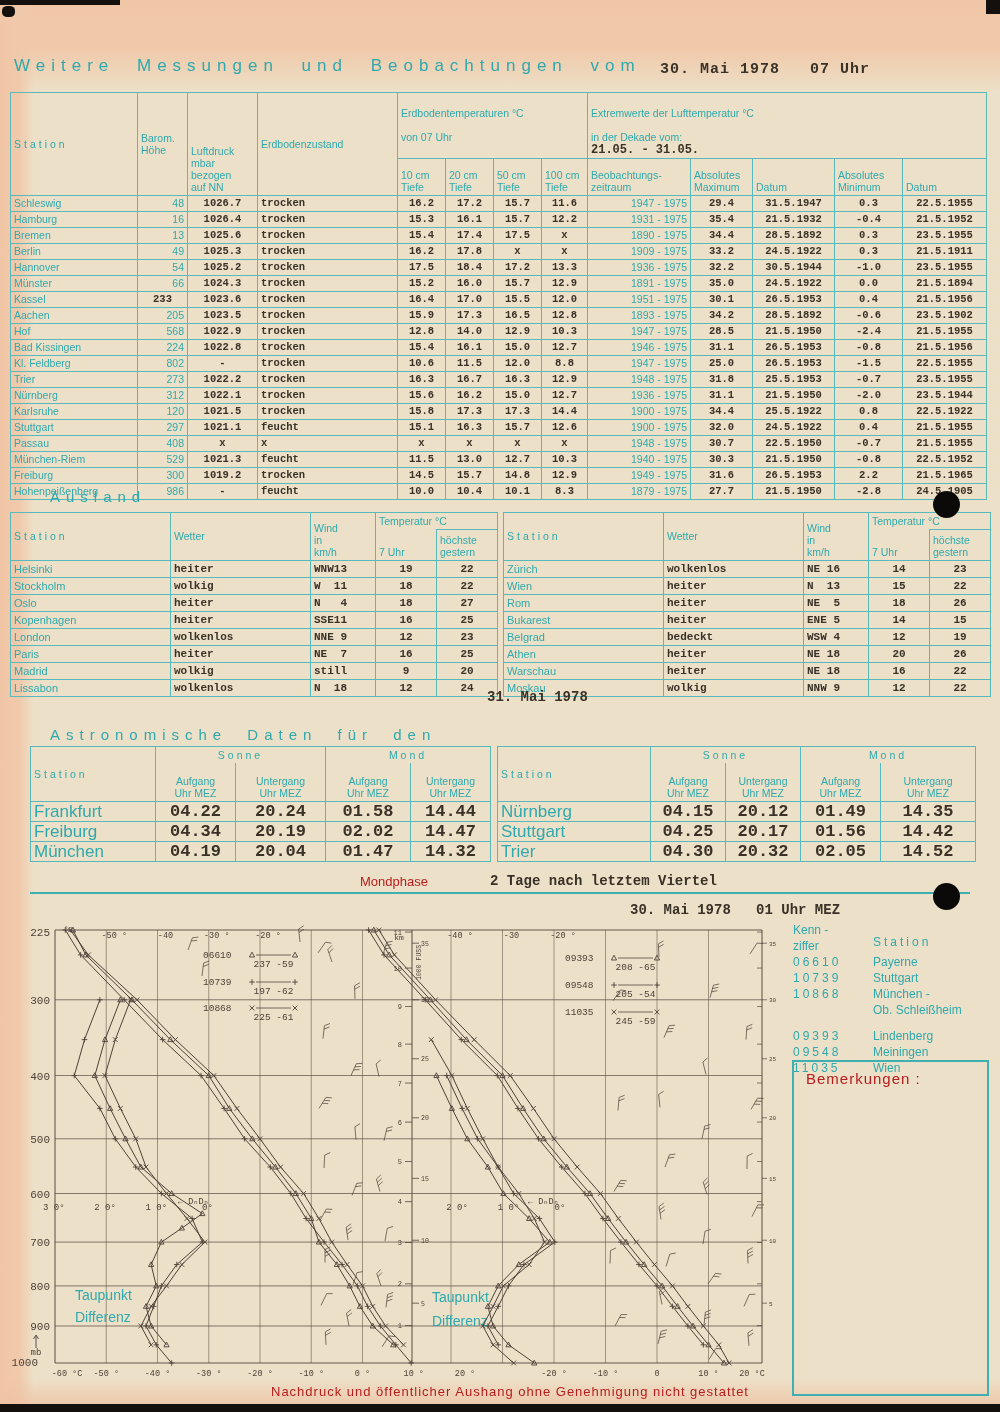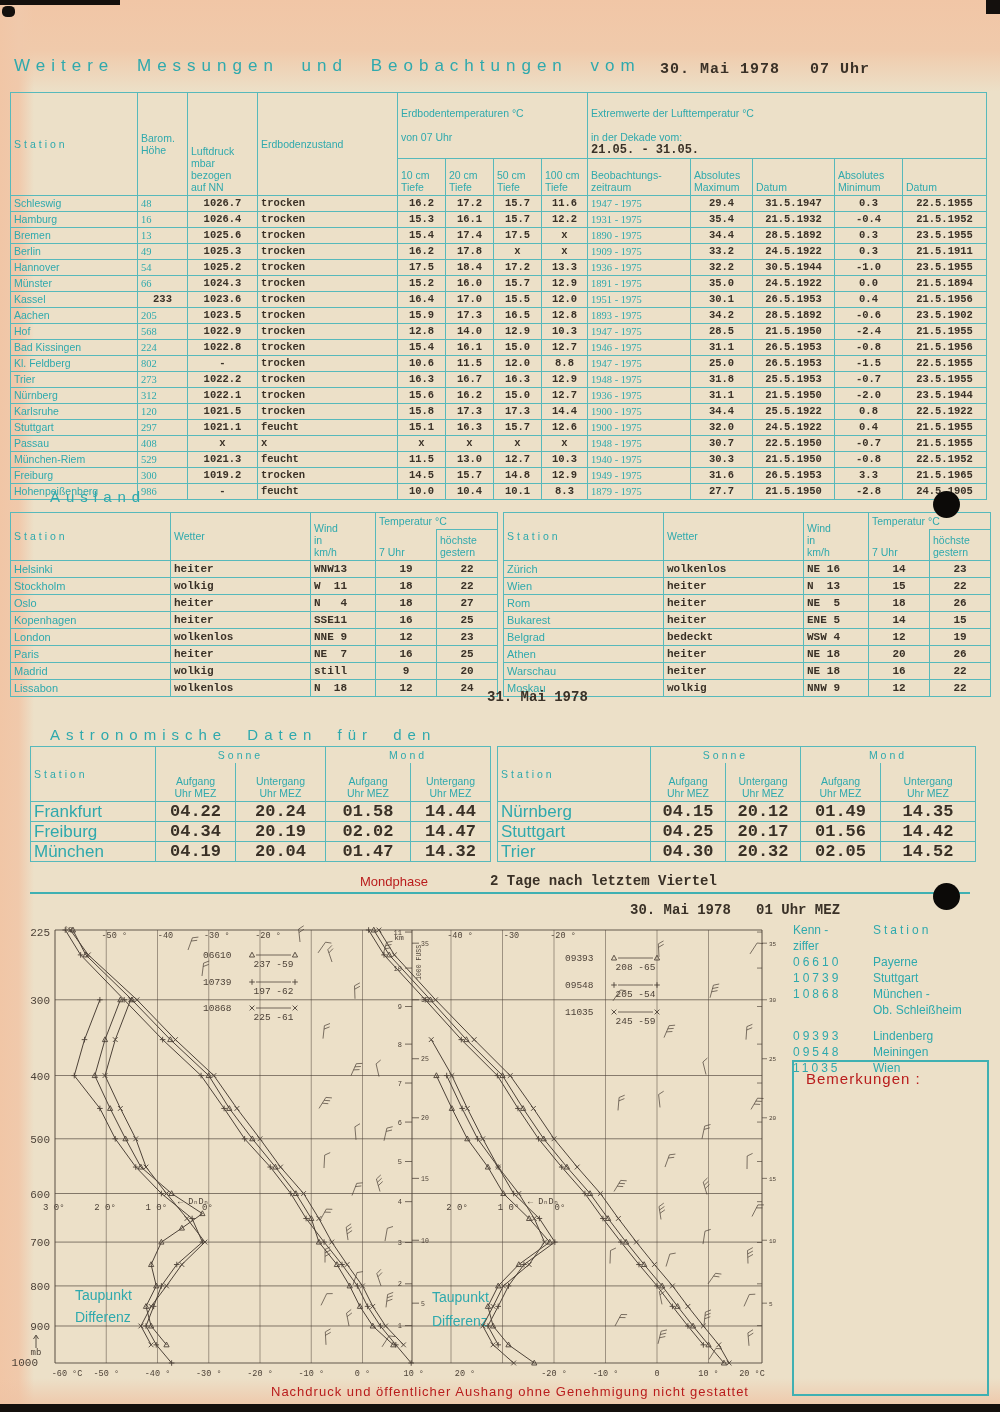--- a/index.html
+++ b/index.html
@@ -24,25 +24,25 @@
 
   .title-main{font-size:17px;letter-spacing:6px;word-spacing:12px;color:#2fa9ad;}
   .title-typed{font-size:15px;letter-spacing:1px;}
   .sec-head{font-size:15px;letter-spacing:6px;word-spacing:10px;color:#2fa9ad;}
 
   table{border-collapse:collapse;table-layout:fixed;background:transparent;}
   .wtab th,.wtab td{border:1px solid #57b9bb;overflow:hidden;}
   .wtab th{font-weight:normal;color:#2fa9ad;font-size:10.5px;line-height:12px;text-align:left;
            vertical-align:bottom;padding:2px 3px;white-space:pre-line;font-family:"Liberation Sans",sans-serif;}
   .wtab td{font-size:10.5px;padding:0 3px;white-space:pre;}
-  .ls{letter-spacing:3px;}
+  .ls{letter-spacing:3px;margin-top:12px;}
   .cell-typed{font-family:"Liberation Mono","DejaVu Sans Mono",monospace;font-weight:700;color:#3a3127;text-align:center;}
   .cell-typed-l{font-family:"Liberation Mono","DejaVu Sans Mono",monospace;font-weight:700;color:#3a3127;text-align:left;}
   .cell-teal{color:#2fa9ad;text-align:left;font-family:"Liberation Sans",sans-serif;}
-  .cell-teal-c{color:#2fa9ad;text-align:left;font-family:Liberation Serif, serif;}
+  .cell-teal-c{color:#2fa9ad;text-align:right;font-family:Liberation Sans, sans-serif;}
   #main-table td{height:15px;line-height:15px;}
   #ausland-l td,#ausland-r td{height:16px;line-height:16px;font-size:11px;}
   #astro-l td,#astro-r td{height:19px;line-height:19px;font-size:17px;}
 
   .rule{position:absolute;height:2px;background:#3fb0b2;z-index:2;}
   .bem-box{position:absolute;border:2px solid #3fb0b2;z-index:2;}
   .legend-line{font-size:12px;line-height:16px;color:#2fa9ad;white-space:pre;}
 </style>
 </head>
 <body>
@@ -382,21 +382,21 @@
           <td class="cell-teal-c">300</td>
           <td class="cell-typed">1019.2</td>
           <td class="cell-typed-l">trocken</td>
           <td class="cell-typed">14.5</td>
           <td class="cell-typed">15.7</td>
           <td class="cell-typed">14.8</td>
           <td class="cell-typed">12.9</td>
           <td class="cell-teal-c">1949 - 1975</td>
           <td class="cell-typed">31.6</td>
           <td class="cell-typed">26.5.1953</td>
-          <td class="cell-typed">3.3</td>
+          <td class="cell-typed">2.2</td>
           <td class="cell-typed">21.5.1965</td>
         </tr>
         <tr>
           <td class="cell-teal">Hohenpeißenberg</td>
           <td class="cell-teal-c">986</td>
           <td class="cell-typed">-</td>
           <td class="cell-typed-l">feucht</td>
           <td class="cell-typed">10.0</td>
           <td class="cell-typed">10.4</td>
           <td class="cell-typed">10.1</td>

